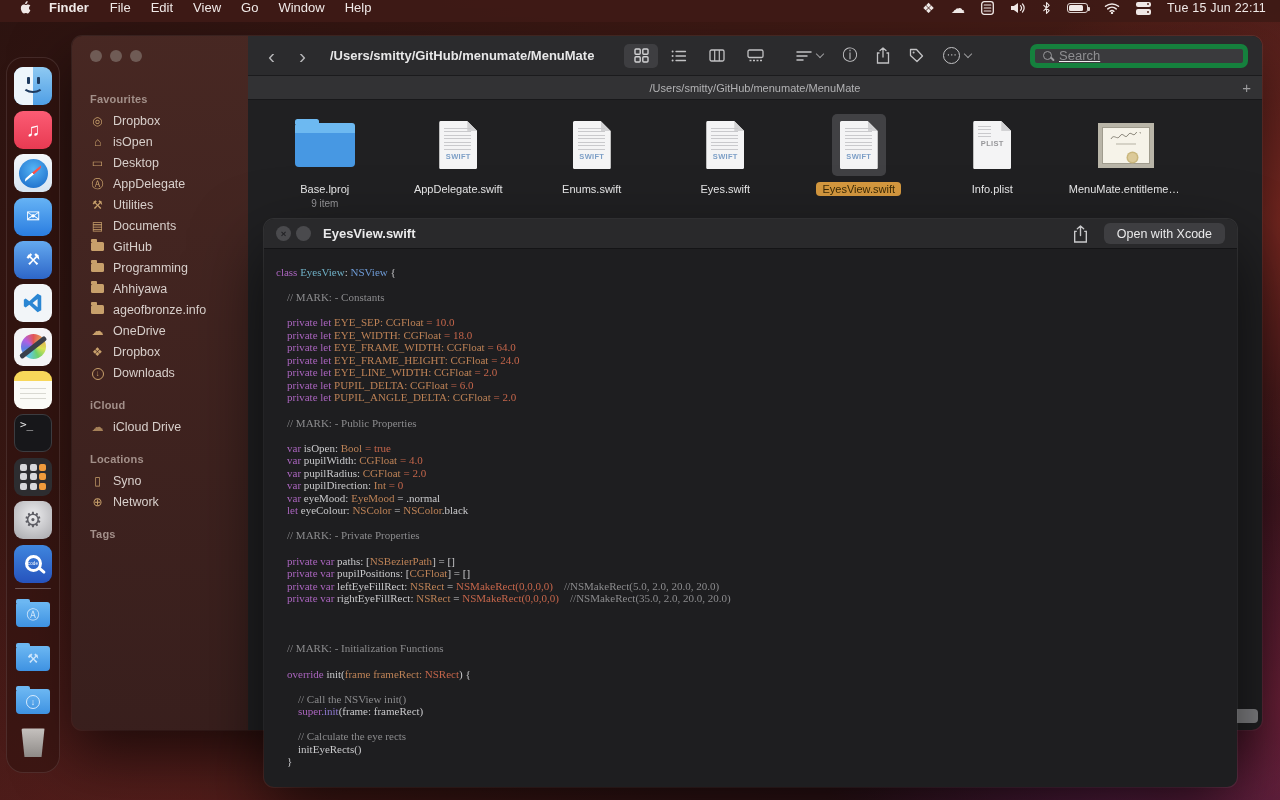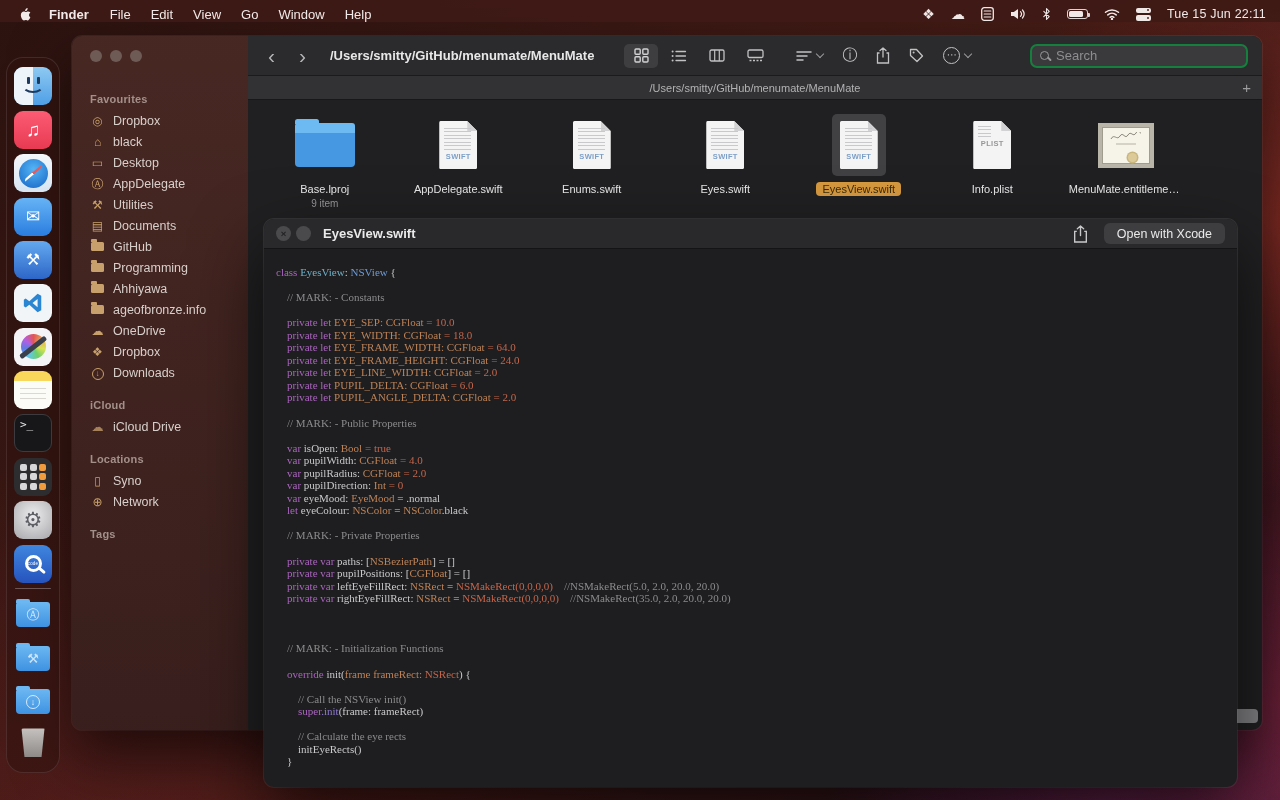--- a/index.html
+++ b/index.html
@@ -9,21 +9,21 @@
     background:
       radial-gradient(520px 420px at 101% 28%, rgba(190,60,45,.55), transparent 65%),
       radial-gradient(700px 520px at 99% 88%, rgba(165,45,70,.55), transparent 60%),
       radial-gradient(460px 560px at 88% 104%, rgba(105,45,140,.45), transparent 65%),
       radial-gradient(900px 700px at 10% 110%, rgba(120,35,40,.35), transparent 60%),
       linear-gradient(135deg, #2c1310, #461c16 55%, #2c1220);
     position:relative; color:#eee;
   }
   
   #menubar { position:absolute; top:0; left:0; right:0; height:22px; background:rgba(62,26,21,.93);
-    display:flex; align-items:flex-end; font-size:13px; color:#f0e9e7; z-index:50; }
+    display:flex; align-items:flex-start; font-size:13px; color:#f0e9e7; z-index:50; }
   .menu-left { display:flex; align-items:center; padding-left:12px; }
   .apple { width:26px; text-align:center; display:flex; justify-content:center; }
   .menu-item { padding:0 10px; }
   .menu-item.active { font-weight:700; padding:0 11px; }
   .menu-right { margin-left:auto; display:flex; align-items:center; gap:16px; padding-right:14px; }
   .status-icon { display:flex; align-items:center; font-size:13px; color:#efe8e6; }
   .batt { width:21px; height:10px; border:1px solid rgba(240,232,230,.9); border-radius:3px; position:relative; }
   .batt .fill { position:absolute; inset:1px; right:4px; background:#f0e8e6; border-radius:1.5px; }
   .batt::after { content:""; position:absolute; right:-3.5px; top:2.5px; width:2px; height:4px; background:rgba(240,232,230,.9); border-radius:0 1px 1px 0; }
   .nas { width:15px; height:13px; display:flex; flex-direction:column; gap:1.5px; }
@@ -86,22 +86,22 @@
   .nav-arrows { display:flex; gap:24px; padding-left:20px; font-size:21px; color:#b5b5b7; line-height:1; }
   .nav-arrows span { cursor:default; }
   .path-title { font-size:13px; font-weight:700; color:#e7e7e8; margin-left:24px; white-space:nowrap; }
   .view-group { display:flex; gap:4px; margin-left:30px; }
   .tb-btn { width:34px; height:24px; border-radius:5px; display:flex; align-items:center; justify-content:center; }
   .tb-btn.active { background:#3e3e41; }
   .tb-icons { display:flex; align-items:center; gap:19px; margin-left:24px; }
   .caret { width:6px; height:6px; border-right:1.5px solid #9a9a9c; border-bottom:1.5px solid #9a9a9c; transform:rotate(45deg); display:inline-block; margin:-3px 0 0 5px; }
   .info-glyph { font-size:15px; color:#c2c2c4; }
   .more-circle { width:17px; height:17px; border:1.3px solid #c2c2c4; border-radius:50%; text-align:center; line-height:14px; font-size:10px; color:#c2c2c4; letter-spacing:.5px; }
-  .search { margin-left:auto; margin-right:14px; width:218px; height:24px; background:#3a3a3d; border:2px solid #15803d; border-radius:7px;
-    display:flex; align-items:center; padding:0 8px; gap:7px; }
+  .search { margin-left:auto; margin-right:14px; width:218px; height:24px; background:#3a3a3d; border:5px solid #15803d; border-radius:7px;
+    display:flex; align-items:center; padding:0 8px; gap:7px;text-decoration:underline; }
   .mag { width:9px; height:9px; border:1.6px solid #98989b; border-radius:50%; position:relative; flex:none; }
   .mag::after { content:""; position:absolute; width:5px; height:1.6px; background:#98989b; transform:rotate(45deg); right:-3.5px; bottom:-1px; border-radius:1px; }
   .search input { background:transparent; border:none; outline:none; color:#dcdcde; font-size:13px; width:100%; font-family:inherit; }
   .search input::placeholder { color:#8e8e91; }
   .tabbar { height:24px; background:#323234; border-bottom:1px solid #18181a; display:flex; align-items:center; justify-content:center;
     position:relative; font-size:11px; color:#b2b2b4; flex:none; }
   .add-tab { position:absolute; right:11px; top:0; bottom:0; display:flex; align-items:center; font-size:15px; color:#9c9c9e; }
   .content { flex:1; position:relative; padding:14px 0 0 10px; }
   .files { display:flex; }
   .file-item { width:133.5px; display:flex; flex-direction:column; align-items:center; flex:none; }
@@ -276,21 +276,21 @@
     </div>
     <div id="sidebar-sections">
         <div class="side-sec">
           <div class="side-head">Favourites</div>
           <div class="side-item">
             <span class="side-ico">◎</span>
             <span>Dropbox</span>
           </div>
           <div class="side-item">
             <span class="side-ico">⌂</span>
-            <span>black</span>
+            <span>isOpen</span>
           </div>
           <div class="side-item">
             <span class="side-ico">▭</span>
             <span>Desktop</span>
           </div>
           <div class="side-item">
             <span class="side-ico">Ⓐ</span>
             <span>AppDelegate</span>
           </div>
           <div class="side-item">

